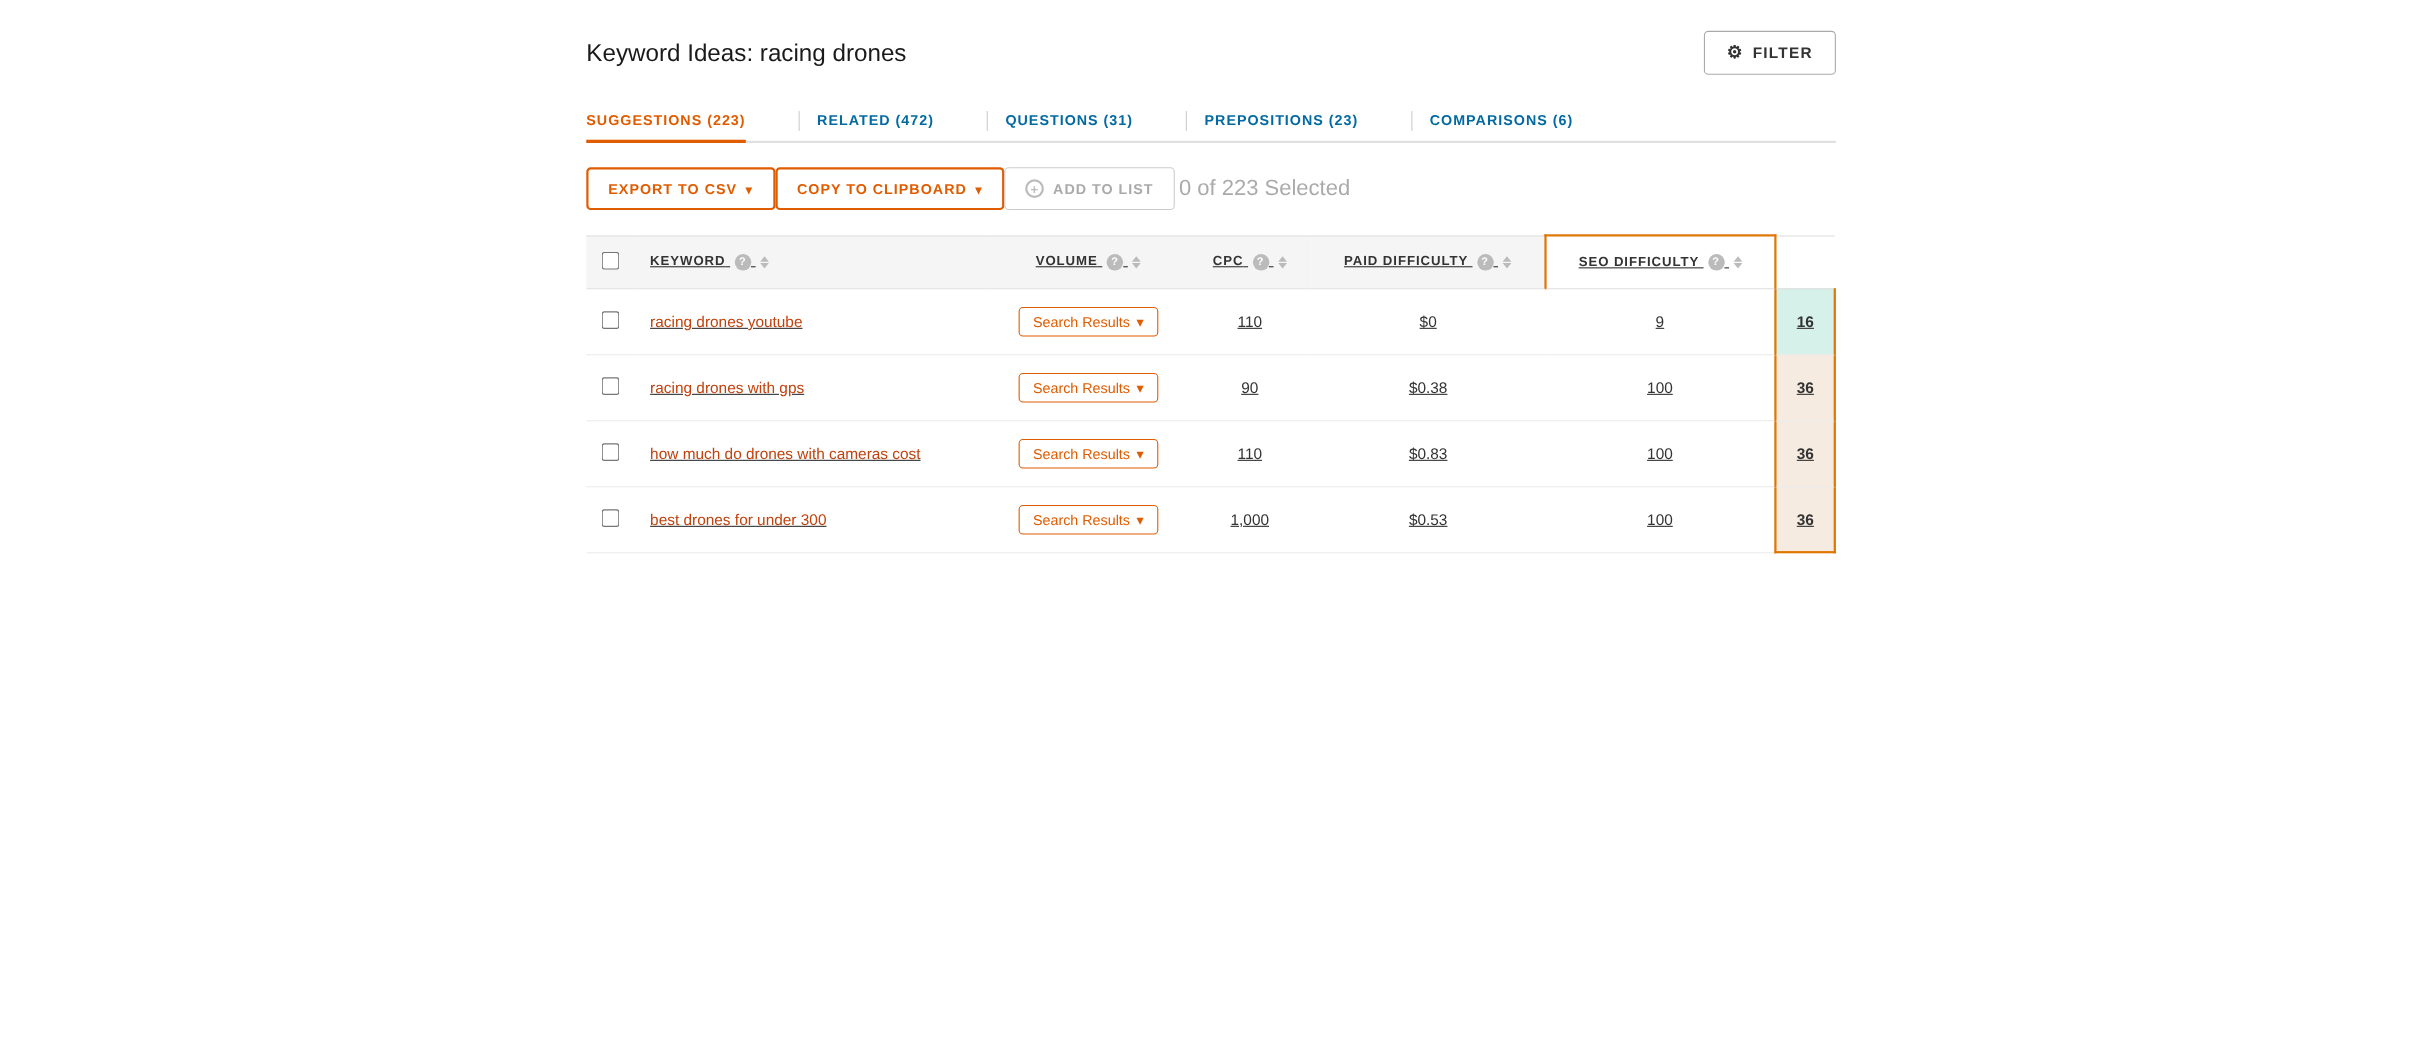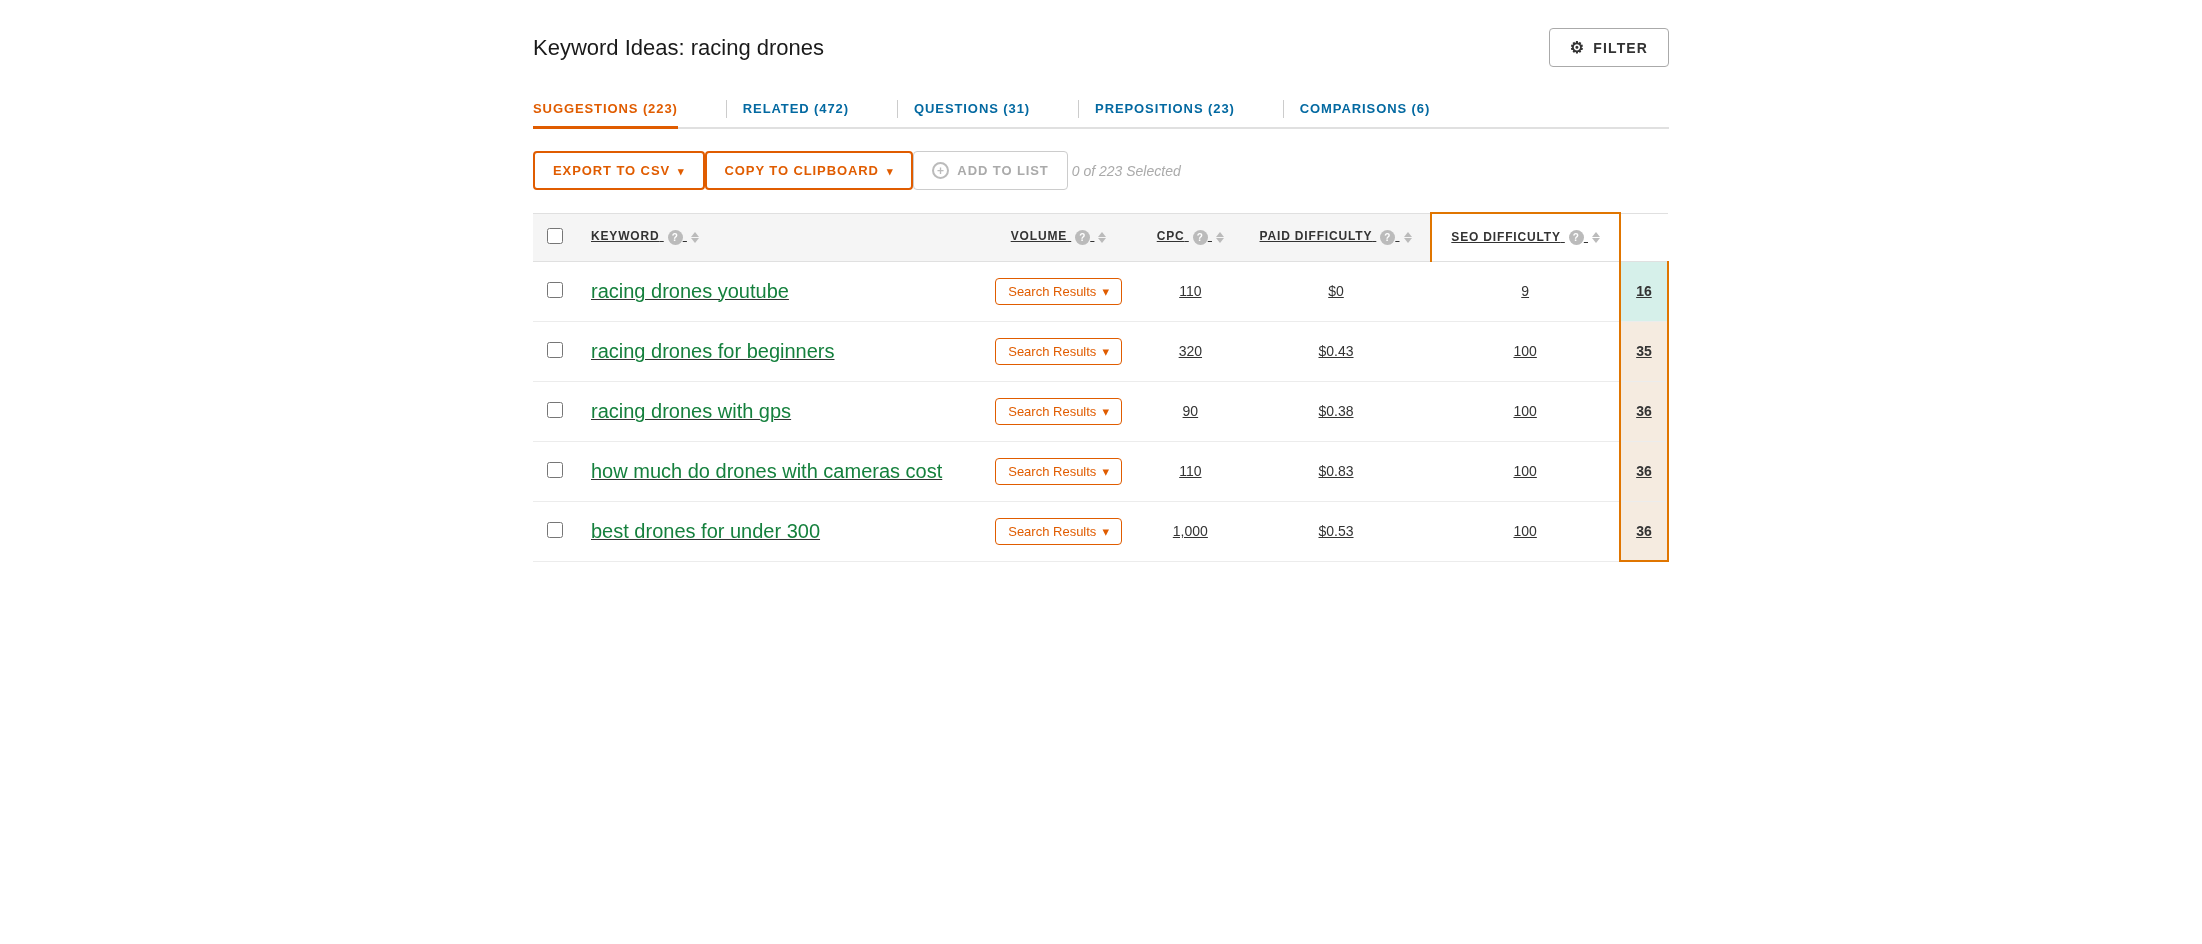--- a/index.html
+++ b/index.html
@@ -119,24 +119,23 @@
       font-size: 13px;
       font-weight: 600;
       letter-spacing: 0.07em;
       text-transform: uppercase;
       padding: 10px 18px;
       cursor: pointer;
       border-radius: 4px;
     }
 
     .selected-count {
-      font-size: 14px;
+      font-size: 20px;
       color: #aaa;
       margin-left: 4px;
-      font-style: italic;
     }
 
     
     .keyword-table {
       width: 100%;
       border-collapse: collapse;
       text-decoration: underline;
     }
 
     .keyword-table thead tr {
@@ -212,23 +211,23 @@
     .keyword-table td {
       padding: 16px 14px;
       font-size: 14px;
       color: #333;
       vertical-align: middle;
     }
 
     .keyword-table td.center { text-align: center; }
 
     .keyword-link {
-      color: #15803d;
+      color: #c2410c;
       text-decoration: none;
-      font-size: 20px;
+      font-size: 14px;
     }
 
     .search-results-btn {
       display: inline-flex;
       align-items: center;
       gap: 6px;
       border: 1.5px solid #e05c00;
       background: #fff;
       color: #e05c00;
       font-size: 13px;
@@ -399,37 +398,20 @@
       <td class="center">110</td>
       <td class="center">$0</td>
       <td class="center">9</td>
       <td class="seo-diff-cell easy">16</td>
     </tr>
         <tr>
       <td>
         <input type="checkbox" class="row-checkbox" style="">
       </td>
       <td>
-        <a href="#" class="keyword-link">racing drones for beginners</a>
-      </td>
-      <td style="text-align:center;">
-        <button class="search-results-btn">
-          Search Results <span>▾</span>
-        </button>
-      </td>
-      <td class="center">320</td>
-      <td class="center">$0.43</td>
-      <td class="center">100</td>
-      <td class="seo-diff-cell">35</td>
-    </tr>
-        <tr>
-      <td>
-        <input type="checkbox" class="row-checkbox" style="">
-      </td>
-      <td>
         <a href="#" class="keyword-link">racing drones with gps</a>
       </td>
       <td style="text-align:center;">
         <button class="search-results-btn">
           Search Results <span>▾</span>
         </button>
       </td>
       <td class="center">90</td>
       <td class="center">$0.38</td>
       <td class="center">100</td>

